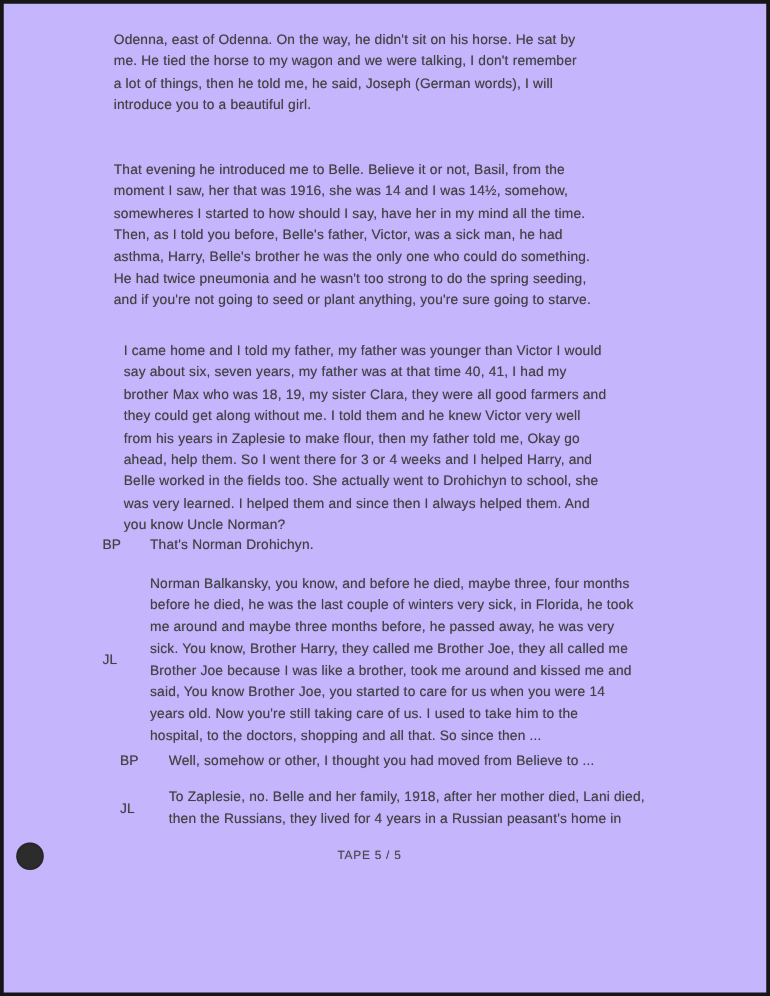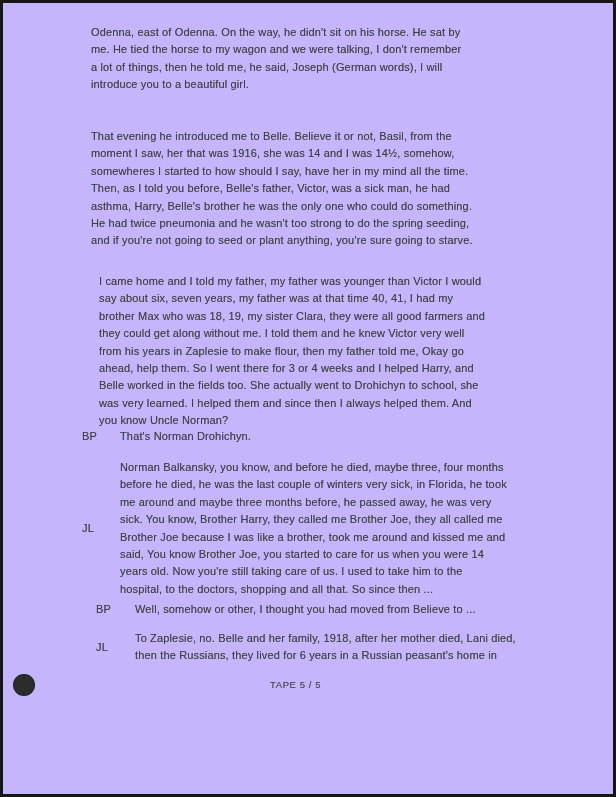--- a/index.html
+++ b/index.html
@@ -83,20 +83,20 @@
   </div>
 
   <div class="turn t2" style="top:598px;left:93px">
     <span class="spk">BP</span>
     <p class="ttext" style="width:420px">Well, somehow or other, I thought you had moved from Believe to ...</p>
   </div>
 
   <div class="turn t2" style="top:627px;left:93px">
     <span class="spk">JL</span>
     <p class="ttext" style="width:428px">To Zaplesie, no.  Belle and her family, 1918, after her mother died, Lani died,
-then the Russians, they lived for 6 years in a Russian peasant's home in</p>
+then the Russians, they lived for 4 years in a Russian peasant's home in</p>
   </div>
 
   <div class="footer">TAPE 5 / 5</div>
 
   <div class="hole"></div>
 
 </div>
 
 </body></html>

